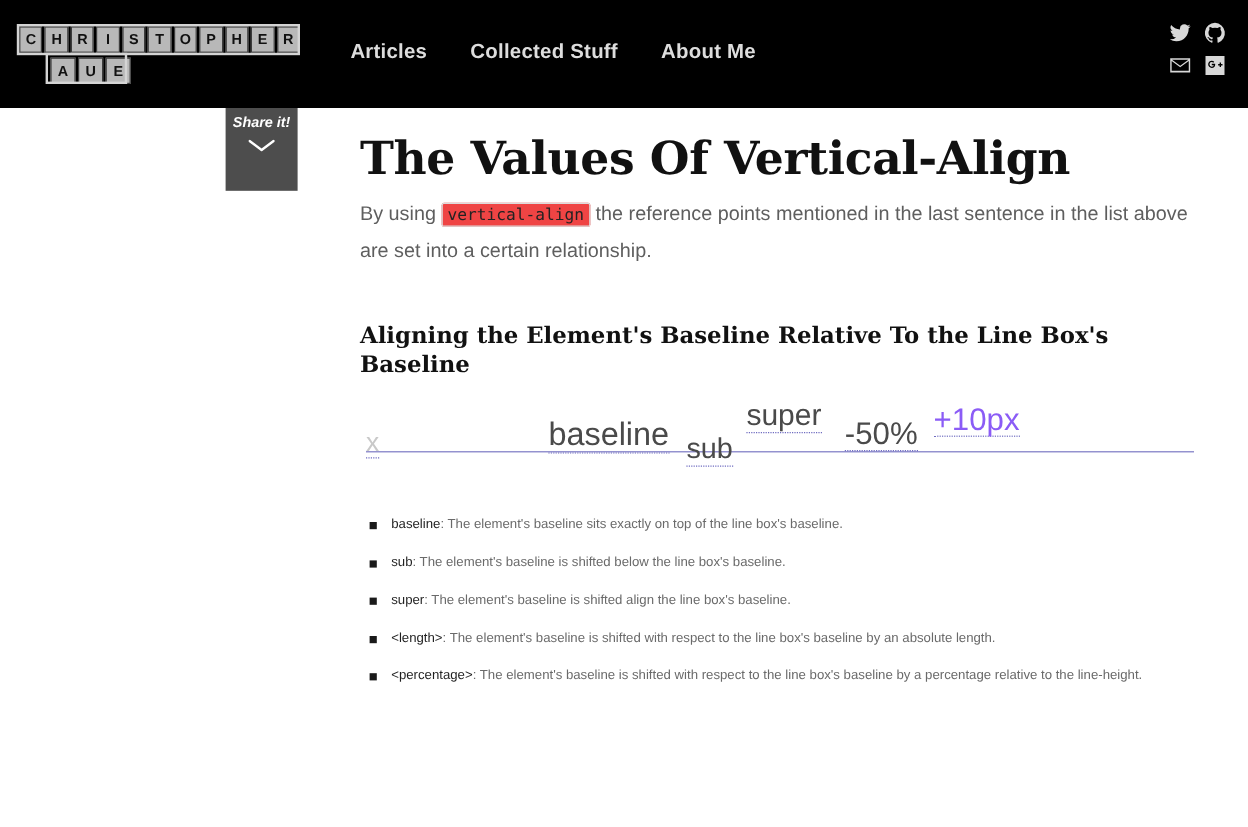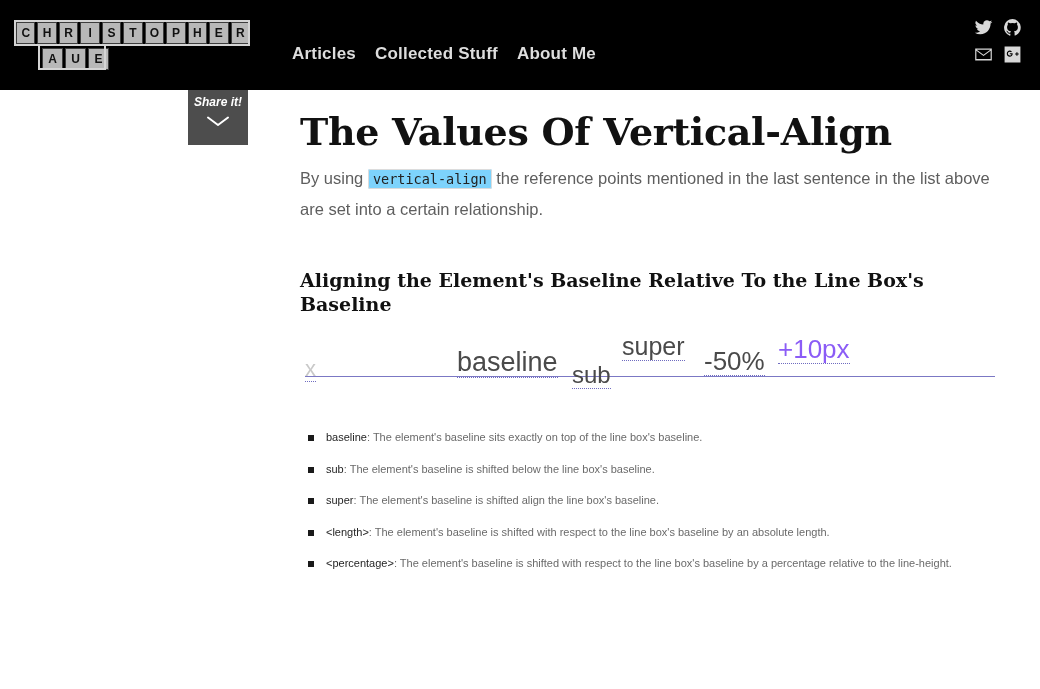--- a/index.html
+++ b/index.html
@@ -53,23 +53,23 @@
     line-height: 20px;
     text-align: center;
     letter-spacing: 0;
     font-family: "Liberation Sans", sans-serif;
   }
 
   
   .main-nav {
     position: absolute;
     left: 292px;
-    top: 44px;
+    top: 33px;
     display: flex;
-    gap: 19px;
+    gap: 36px;
     align-items: center;
   }
   .nav-link {
     color: #dddddd;
     font-size: 17px;
     font-weight: bold;
     letter-spacing: .2px;
     text-decoration: none;
     cursor: pointer;
     white-space: nowrap;
@@ -92,21 +92,21 @@
     display: block;
   }
   .social-icon svg { display: block; width: 19px; height: 19px; fill: #d8d8d8; }
 
   
   .share-tab {
     position: absolute;
     left: 188px;
     top: 90px;
     width: 60px;
-    height: 55px;
+    height: 69px;
     background: #4d4d4d;
     text-align: center;
     cursor: pointer;
   }
   .share-tab-label {
     display: block;
     color: #ffffff;
     font-size: 12px;
     font-style: italic;
     font-weight: bold;
@@ -141,21 +141,21 @@
     margin: 14px 0 0 0;
     font-size: 16.5px;
     line-height: 30px;
     color: #5e5e5e;
     max-width: 690px;
   }
   code.inline {
     font-family: "DejaVu Sans Mono", "Liberation Mono", monospace;
     font-size: 13.5px;
     color: #222222;
-    background: #7dd3fc;
+    background: #ef4444;
     border: 1px solid #dcdcdc;
     border-radius: 2px;
     padding: 1px 4px;
   }
   .section-title {
     margin: 44px 0 7px 0;
     font-family: "DejaVu Serif", "Liberation Serif", serif;
     font-size: 19px;
     font-weight: bold;
     color: #111111;

